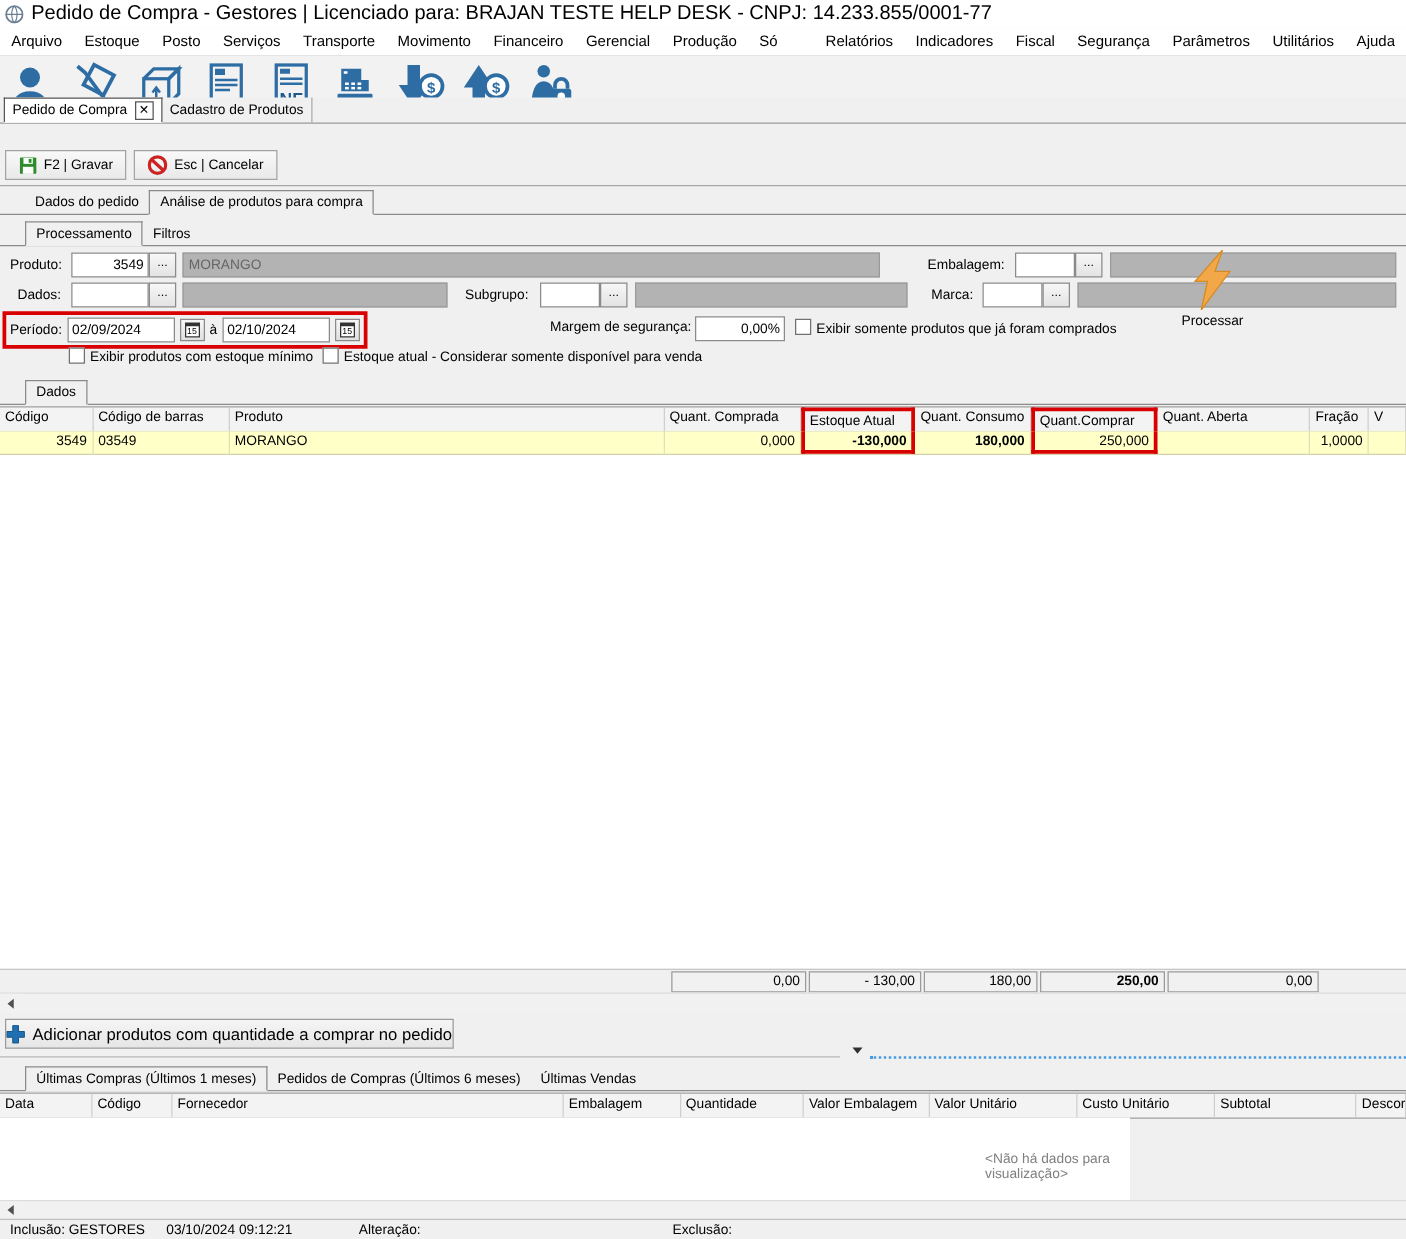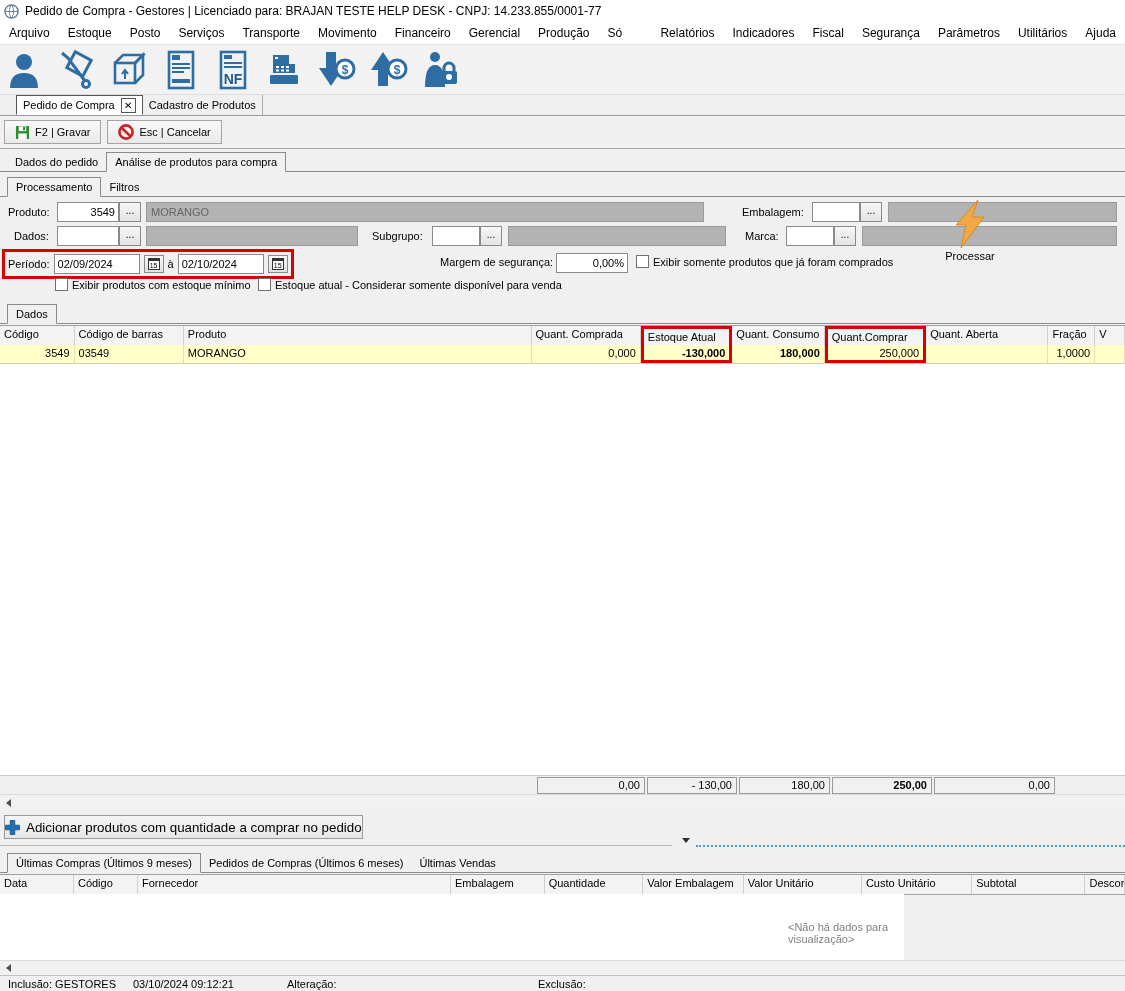--- a/index.html
+++ b/index.html
@@ -6,43 +6,43 @@
     --blue:#2e6da4; --navy:#1d5a8c; --red:#d80000; --yellow:#ffffc8;
     --bg:#f0f0f0; --disabled:#b3b3b3; --bord:#a5a5a5; --line:#d9d9d9;
   }
   *{margin:0;padding:0;box-sizing:border-box;}
   html,body{width:1125px;height:991px;overflow:hidden;}
   body{font-family:"Liberation Sans",sans-serif;font-size:11px;color:#000;background:var(--bg);position:relative;}
   .abs{position:absolute;}
 
   
   #titlebar{left:0;top:0;width:1125px;height:22px;background:#fff;display:flex;align-items:center;gap:6px;padding-left:4px;}
-  #titlebar .title{font-size:12px;}
+  #titlebar .title{font-size:16px;}
 
   
   #menubar{left:0;top:22px;width:1125px;height:23px;background:#fff;display:flex;align-items:flex-start;border-bottom:1px solid #e4e4e4;}
   .menu-item{padding:0 9px;font-size:12px;line-height:22px;cursor:default;}
 
   
   #toolbar{left:0;top:45px;width:1125px;height:50px;background:#f2f2f2;display:flex;align-items:center;gap:4px;padding-left:0;border-bottom:1px solid #dcdcdc;}
   .tool-btn{width:48px;height:46px;display:flex;align-items:center;justify-content:center;}
 
   
-  #mdi-row{left:0;top:95px;width:1125px;height:21px;background:var(--bg);border-bottom:1px solid #9a9a9a;display:flex;align-items:flex-end;padding-left:16px;}
+  #mdi-row{left:0;top:78px;width:1125px;height:21px;background:var(--bg);border-bottom:1px solid #9a9a9a;display:flex;align-items:flex-end;padding-left:3px;}
   .mdi-tab{display:flex;align-items:center;height:20px;padding:0 6px;font-size:11px;}
   .mdi-tab.active{border:1px solid #555;border-bottom:1px solid #fff;background:#fff;}
   .mdi-close{width:15px;height:15px;border:1px solid #555;background:#fff;display:flex;align-items:center;justify-content:center;font-size:10px;margin-left:6px;cursor:pointer;}
   .mdi-tab.inactive{border-right:1px solid #aaa;}
 
   
   #btnbar{left:0;top:116px;width:1125px;height:33px;background:var(--bg);border-bottom:1px solid #a8a8a8;display:flex;align-items:center;gap:6px;padding-left:4px;}
   .win-btn{height:24px;display:inline-flex;align-items:center;gap:5px;padding:0 10px;border:1px solid #a3a3a3;background:linear-gradient(#f9f9f9,#e9e9e9);font-size:11px;cursor:pointer;}
 
   
-  .tabrow{display:flex;align-items:flex-end;border-bottom:1px solid #8a8a8a;background:var(--bg);padding-left:7px;}
+  .tabrow{display:flex;align-items:flex-end;border-bottom:1px solid #8a8a8a;background:var(--bg);padding-left:20px;}
   #pagetabs{left:0;top:150px;width:1125px;height:22px;}
   #subtabs{left:0;top:177px;width:1125px;height:20px;}
   .tab{padding:3px 8px;cursor:pointer;position:relative;}
   .tab.active{border:1px solid #8a8a8a;border-bottom:1px solid var(--bg);background:var(--bg);top:1px;}
 
   
   .frm-label{display:inline-block;text-align:right;}
   .inp{background:#fff;border:1px solid #8a8a8a;height:20px;font-size:11px;padding:0 3px;display:inline-flex;align-items:center;}
   .inp.num{justify-content:flex-end;}
   .dots-btn{width:22px;height:20px;border:1px solid #8a8a8a;background:linear-gradient(#f7f7f7,#e3e3e3);font-size:10px;line-height:16px;text-align:center;cursor:pointer;}
@@ -359,21 +359,21 @@
   </button>
 </div>
 
 <div class="abs" style="left:0;top:842px;width:1125px;height:8px;background:var(--bg);">
   <span class="abs" id="splitter-line-l" style="left:0;top:3px;width:672px;"></span>
   <span class="abs" style="left:682px;top:1px;"><span class="tri-down"></span></span>
   <span class="abs" id="splitter-dots" style="left:696px;top:3px;width:429px;"></span>
 </div>
 
 <div class="abs tabrow" style="left:0;top:850px;width:1125px;height:23px;">
-  <span class="tab active">Últimas Compras (Últimos 9 meses)</span>
+  <span class="tab active">Últimas Compras (Últimos 1 meses)</span>
   <span class="tab">Pedidos de Compras (Últimos 6 meses)</span>
   <span class="tab">Últimas Vendas</span>
 </div>
 
 <div class="abs gh" style="left:0;top:874px;width:1125px;">
 
 <span class="gh-cell" style="width: 75px;">Data</span>
     <span class="gh-cell" style="width: 65px;">Código</span>
     <span class="gh-cell" style="width: 318px;">Fornecedor</span>
     <span class="gh-cell" style="width: 95px;">Embalagem</span>

